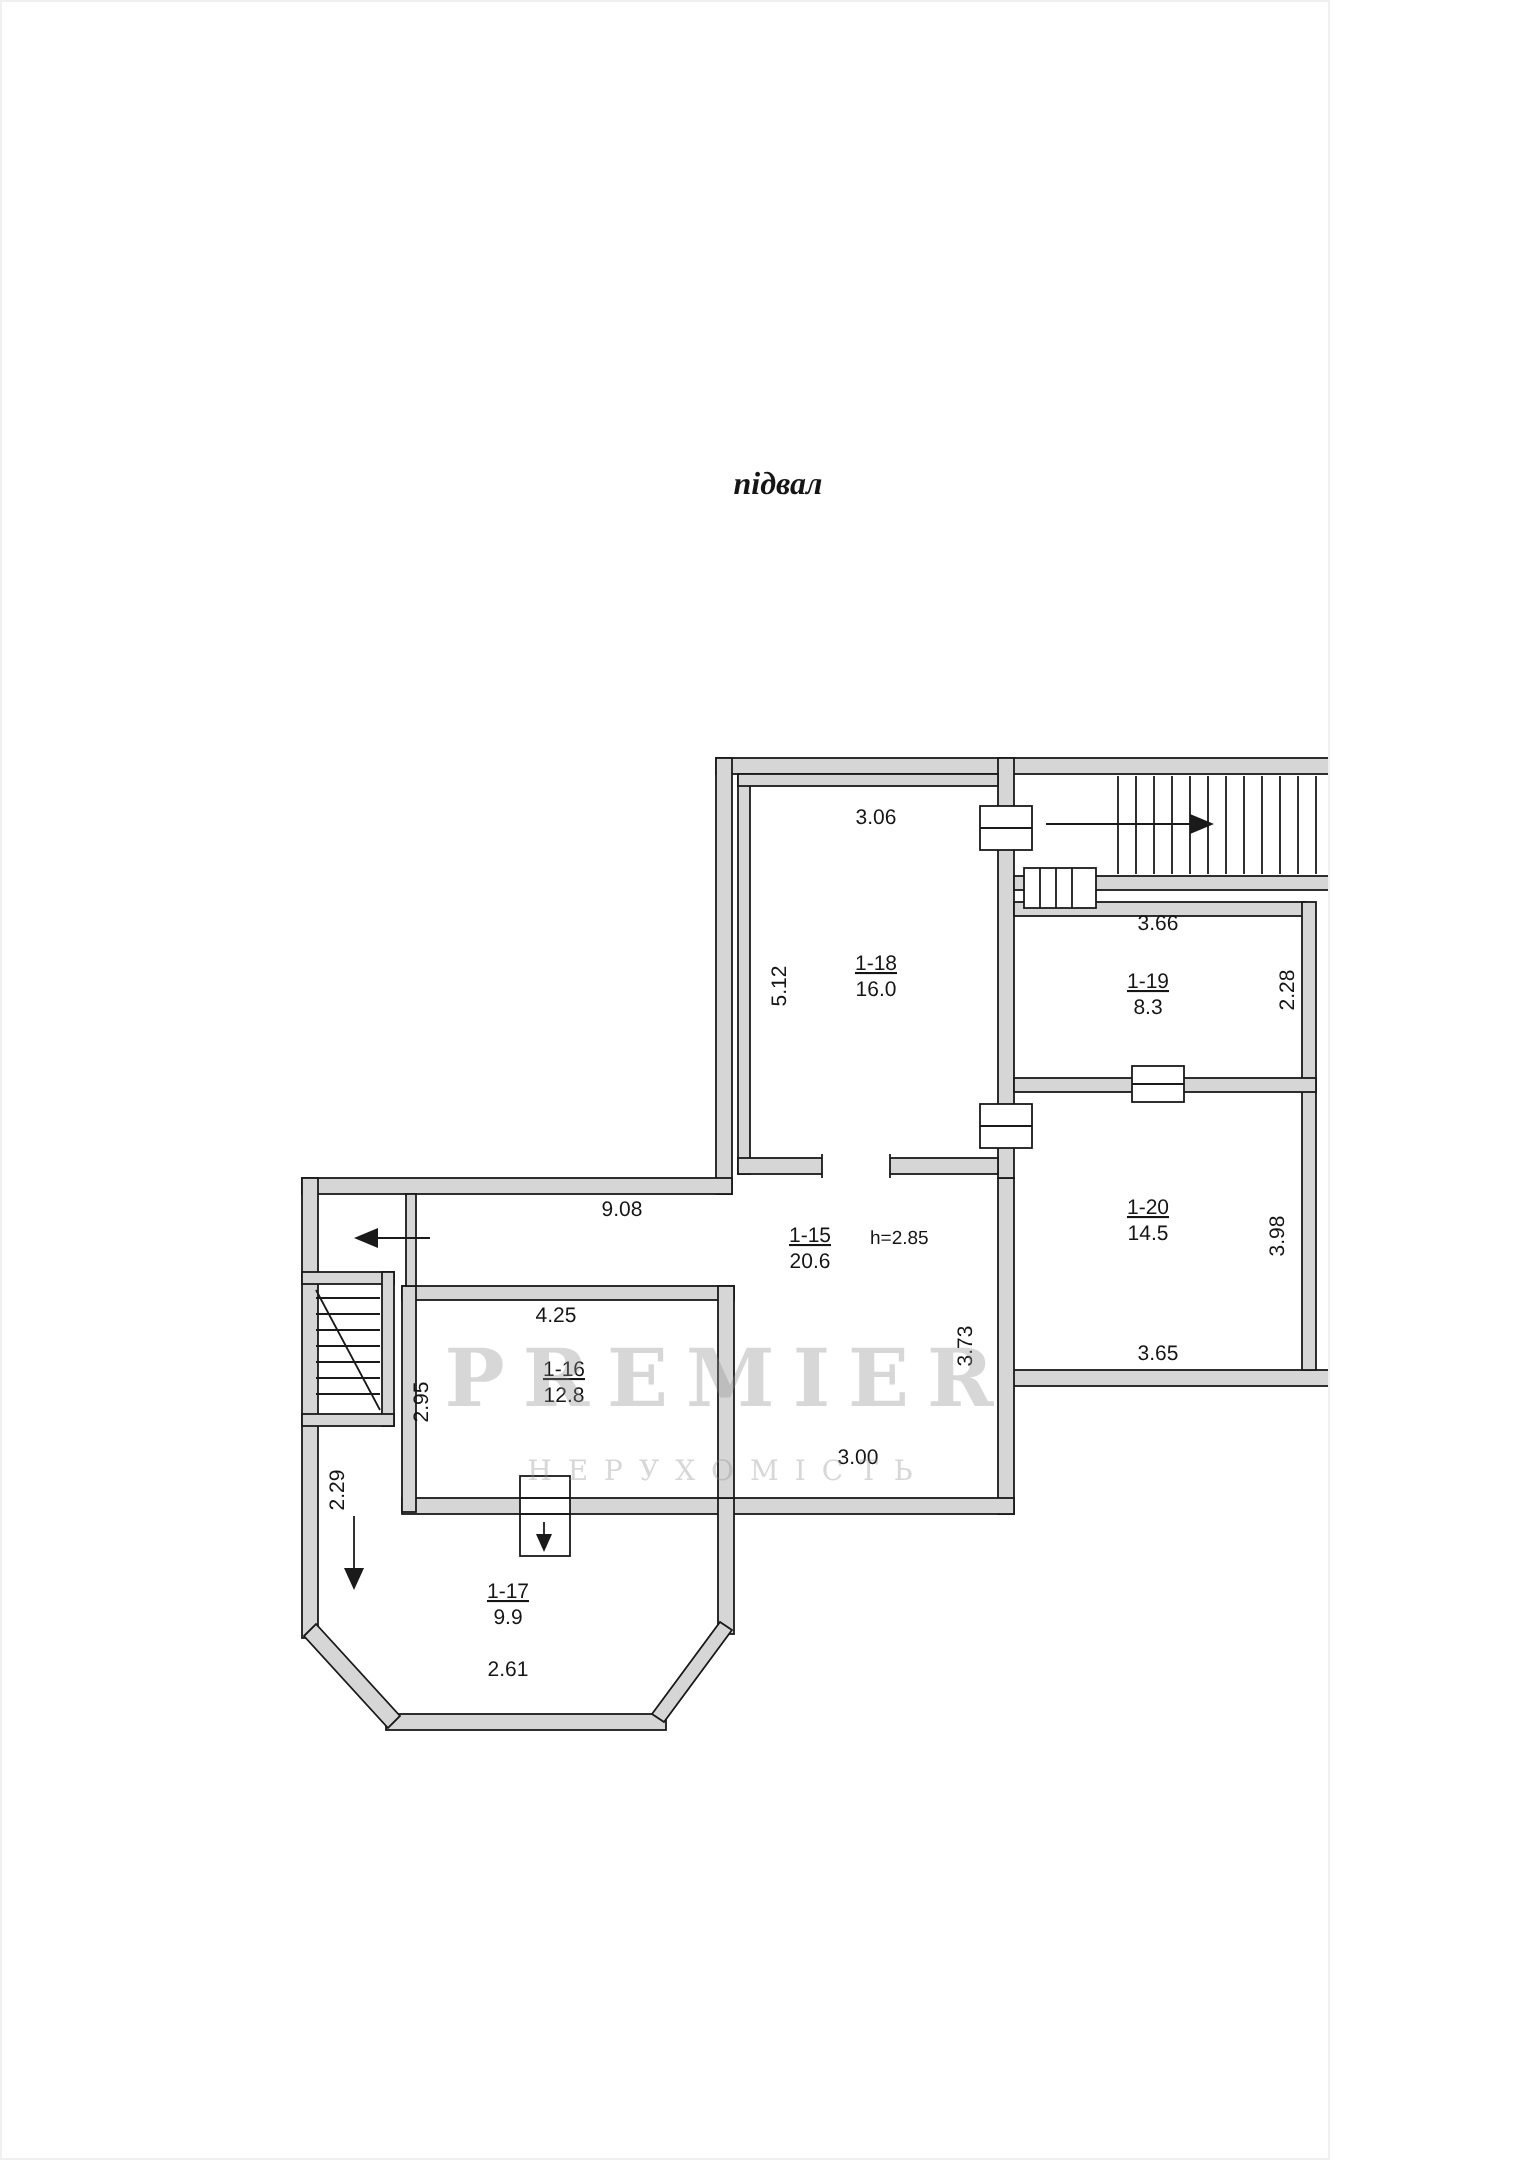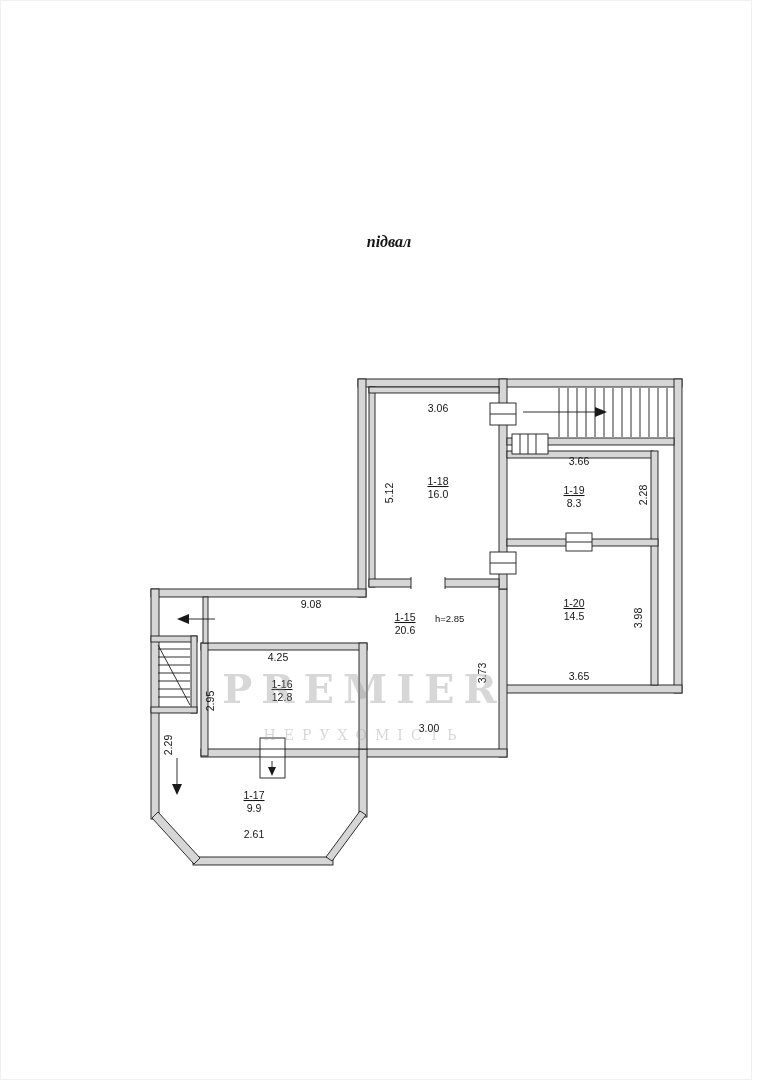--- a/index.html
+++ b/index.html
@@ -1,16 +1,16 @@
 <!DOCTYPE html>
 <html><head>
 <meta charset="utf-8">
 <style>
   html,body{margin:0;padding:0;background:#ffffff;}
-  .page{position:relative;width:752px;height:1080px;background:#ffffff;overflow:hidden;
+  .page{position:relative;width:665px;height:1080px;background:#ffffff;overflow:hidden;
         font-family:"Liberation Sans",sans-serif;border:1px solid #f0f0f0;box-sizing:border-box;}
   svg{position:absolute;left:0;top:0;}
   svg text{fill:#151515;}
   .walls rect,.walls polygon{fill:#d6d6d6;stroke:#1a1a1a;stroke-width:0.9;}
   .lines line{stroke:#1a1a1a;stroke-width:0.9;}
   .head{fill:#1a1a1a;stroke:none;}
   .cut{fill:#ffffff;stroke:none;}
   .sym{fill:#ffffff;stroke:#1a1a1a;stroke-width:0.9;}
   .dim{font-size:10.5px;text-anchor:middle;}
   .rid{font-size:10.5px;text-anchor:middle;text-decoration:underline;}

